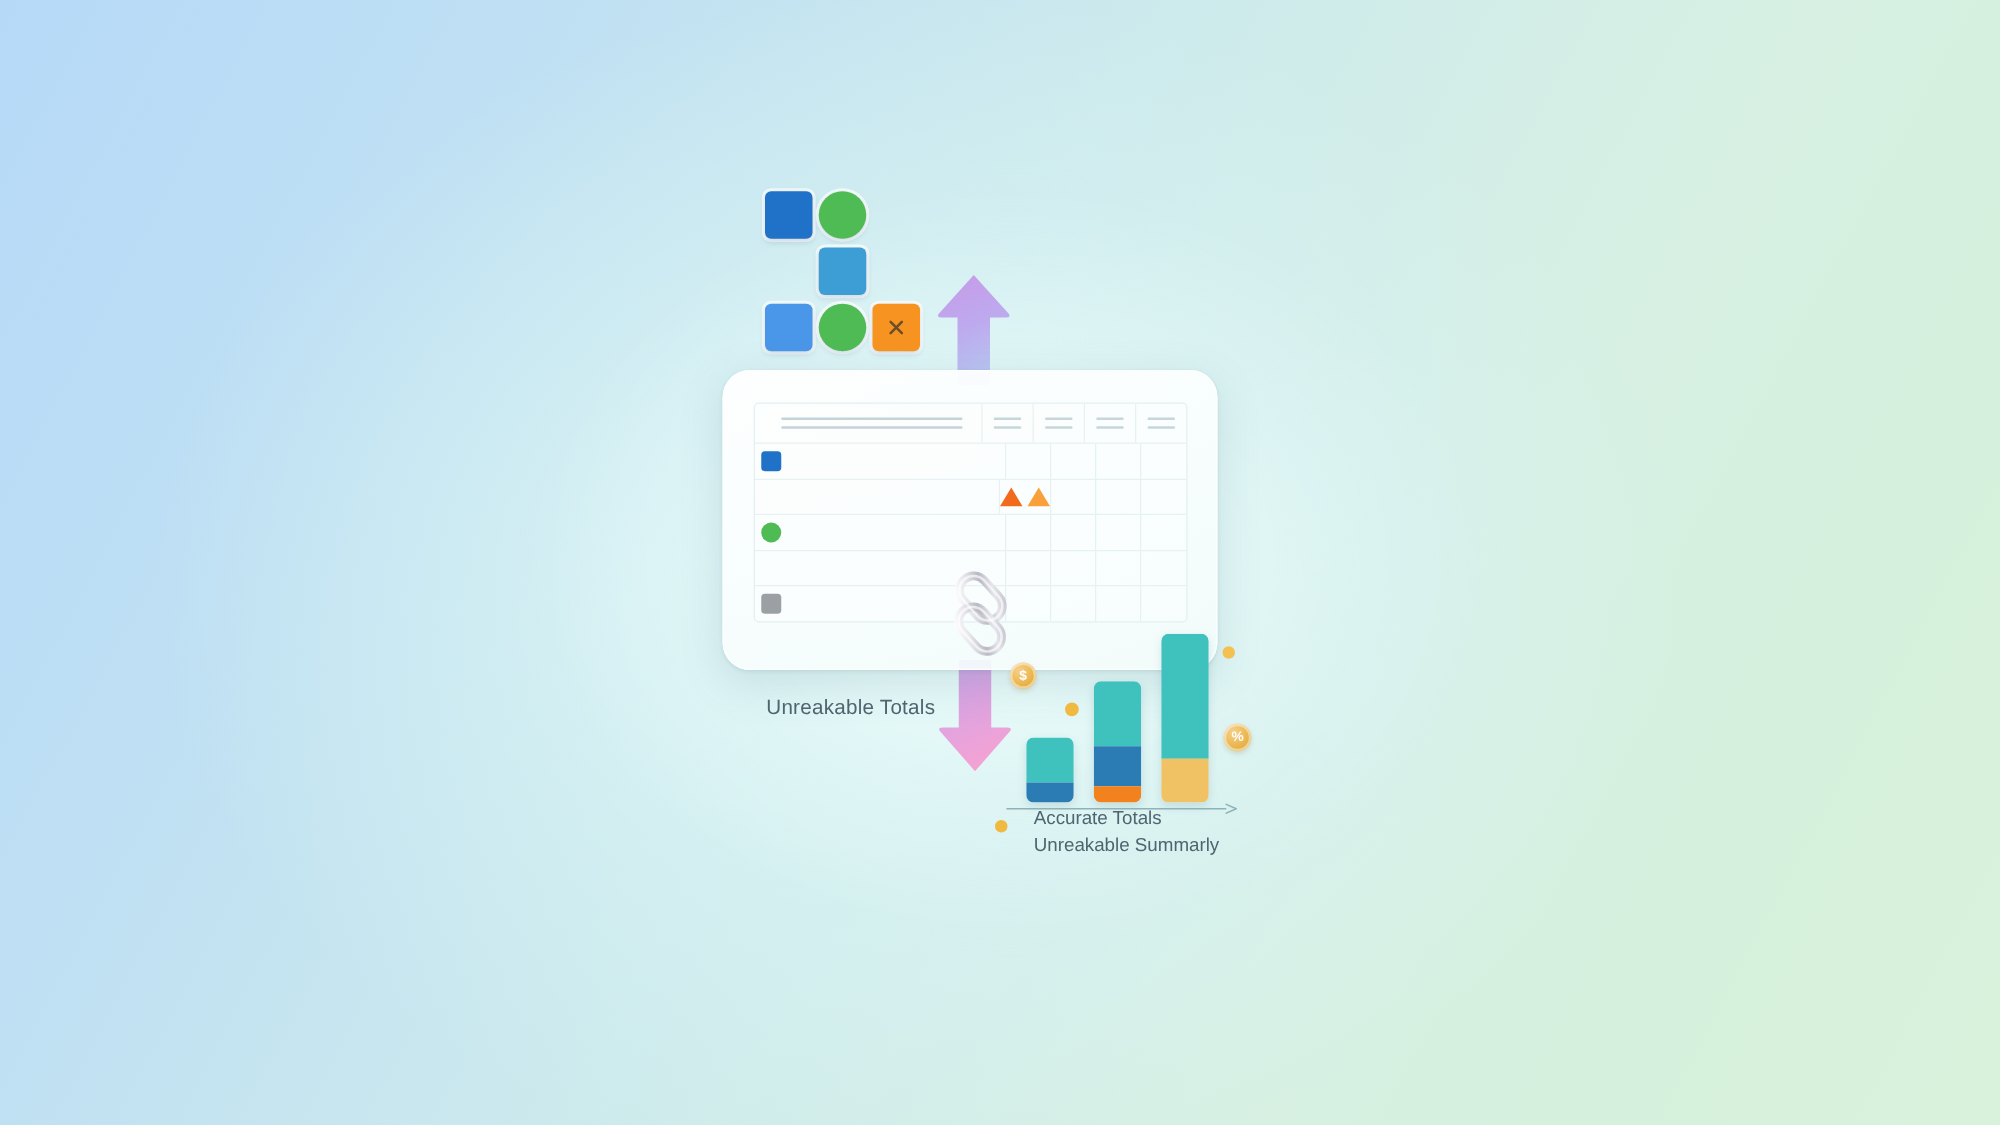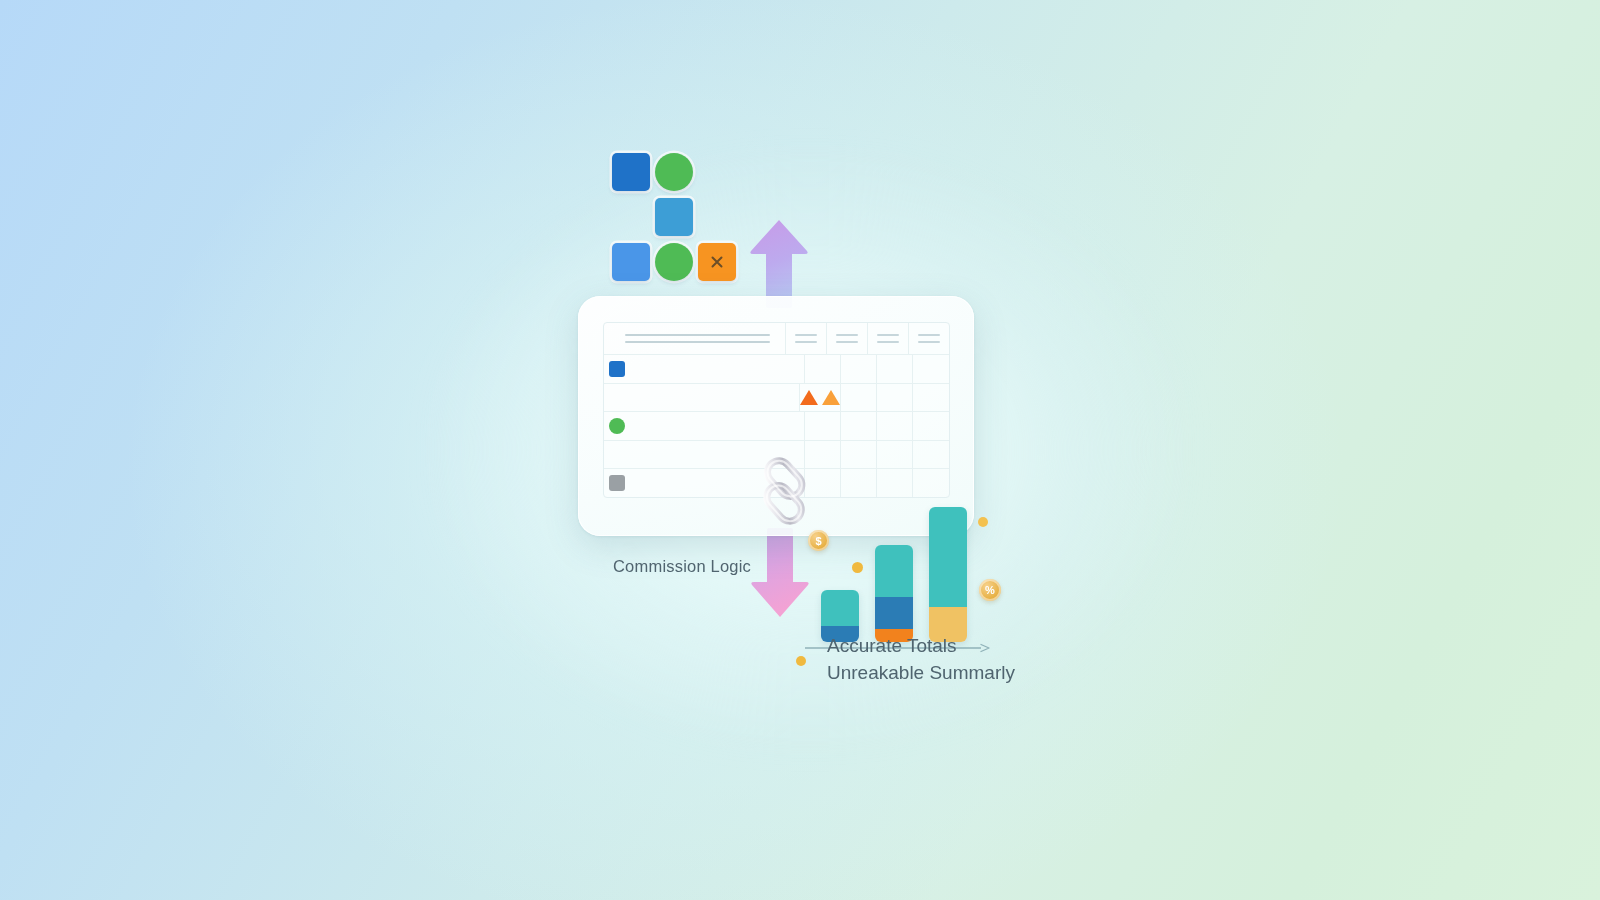--- a/index.html
+++ b/index.html
@@ -93,21 +93,21 @@
     font-size: 16.5px; color: #50646f; letter-spacing: 0.2px; white-space: nowrap;
   }
 
   
   .chart { position: absolute; left: 805px; top: 505px; width: 200px; height: 190px; }
   .bars { position: absolute; left: 16px; bottom: 53px; width: 165px; height: 135px; display: flex; align-items: flex-end; gap: 16px; }
   .bar { width: 38px; border-radius: 6px; overflow: hidden; display: flex; flex-direction: column;
          box-shadow: 0 3px 7px rgba(40,90,110,0.13); }
   .seg { width: 100%; }
   .axis { position: absolute; left: 0px; bottom: 46px; width: 186px; height: 10px; }
-  .chart-caption { position: absolute; left: 22px; bottom: 8px; font-size: 19px;
+  .chart-caption { position: absolute; left: 22px; bottom: 8px; font-size: 15px;
                    color: #4f646f; line-height: 1.42; white-space: nowrap; }
 
   
   .coin {
     position: absolute; border-radius: 50%;
     display: flex; align-items: center; justify-content: center;
     color: #ffffff; font-weight: 700;
     box-shadow: inset 0 0 0 2px rgba(255,255,255,0.45), 0 2px 4px rgba(120,90,20,0.18);
   }
   .dot { position: absolute; border-radius: 50%; }
@@ -269,21 +269,21 @@
       </g>
       <g stroke="rgba(255,255,255,0.65)" fill="none" stroke-linecap="round">
         <g transform="rotate(-42 41 41)">
           <rect x="38" y="20" width="23" height="40" rx="11.5" stroke-width="2"></rect>
           <rect x="21" y="38" width="23" height="40" rx="11.5" stroke-width="2"></rect>
         </g>
       </g>
     </svg>
   </div>
 
-  <div class="logic-label">Commission Logic</div>
+  <div class="logic-label">Unreakable Totals</div>
 
   <div class="chart">
     <div class="bars" id="bars">
         <div class="bar" style="height: 38.5185%;">
           <div class="seg" style="height: 69.2308%; background: rgb(63, 193, 189);"></div>
           <div class="seg" style="height: 30.7692%; background: rgb(43, 124, 181);"></div>
         </div>
         <div class="bar" style="height: 71.8519%;">
           <div class="seg" style="height: 53.6082%; background: rgb(63, 193, 189);"></div>
           <div class="seg" style="height: 32.9897%; background: rgb(43, 124, 181);"></div>

